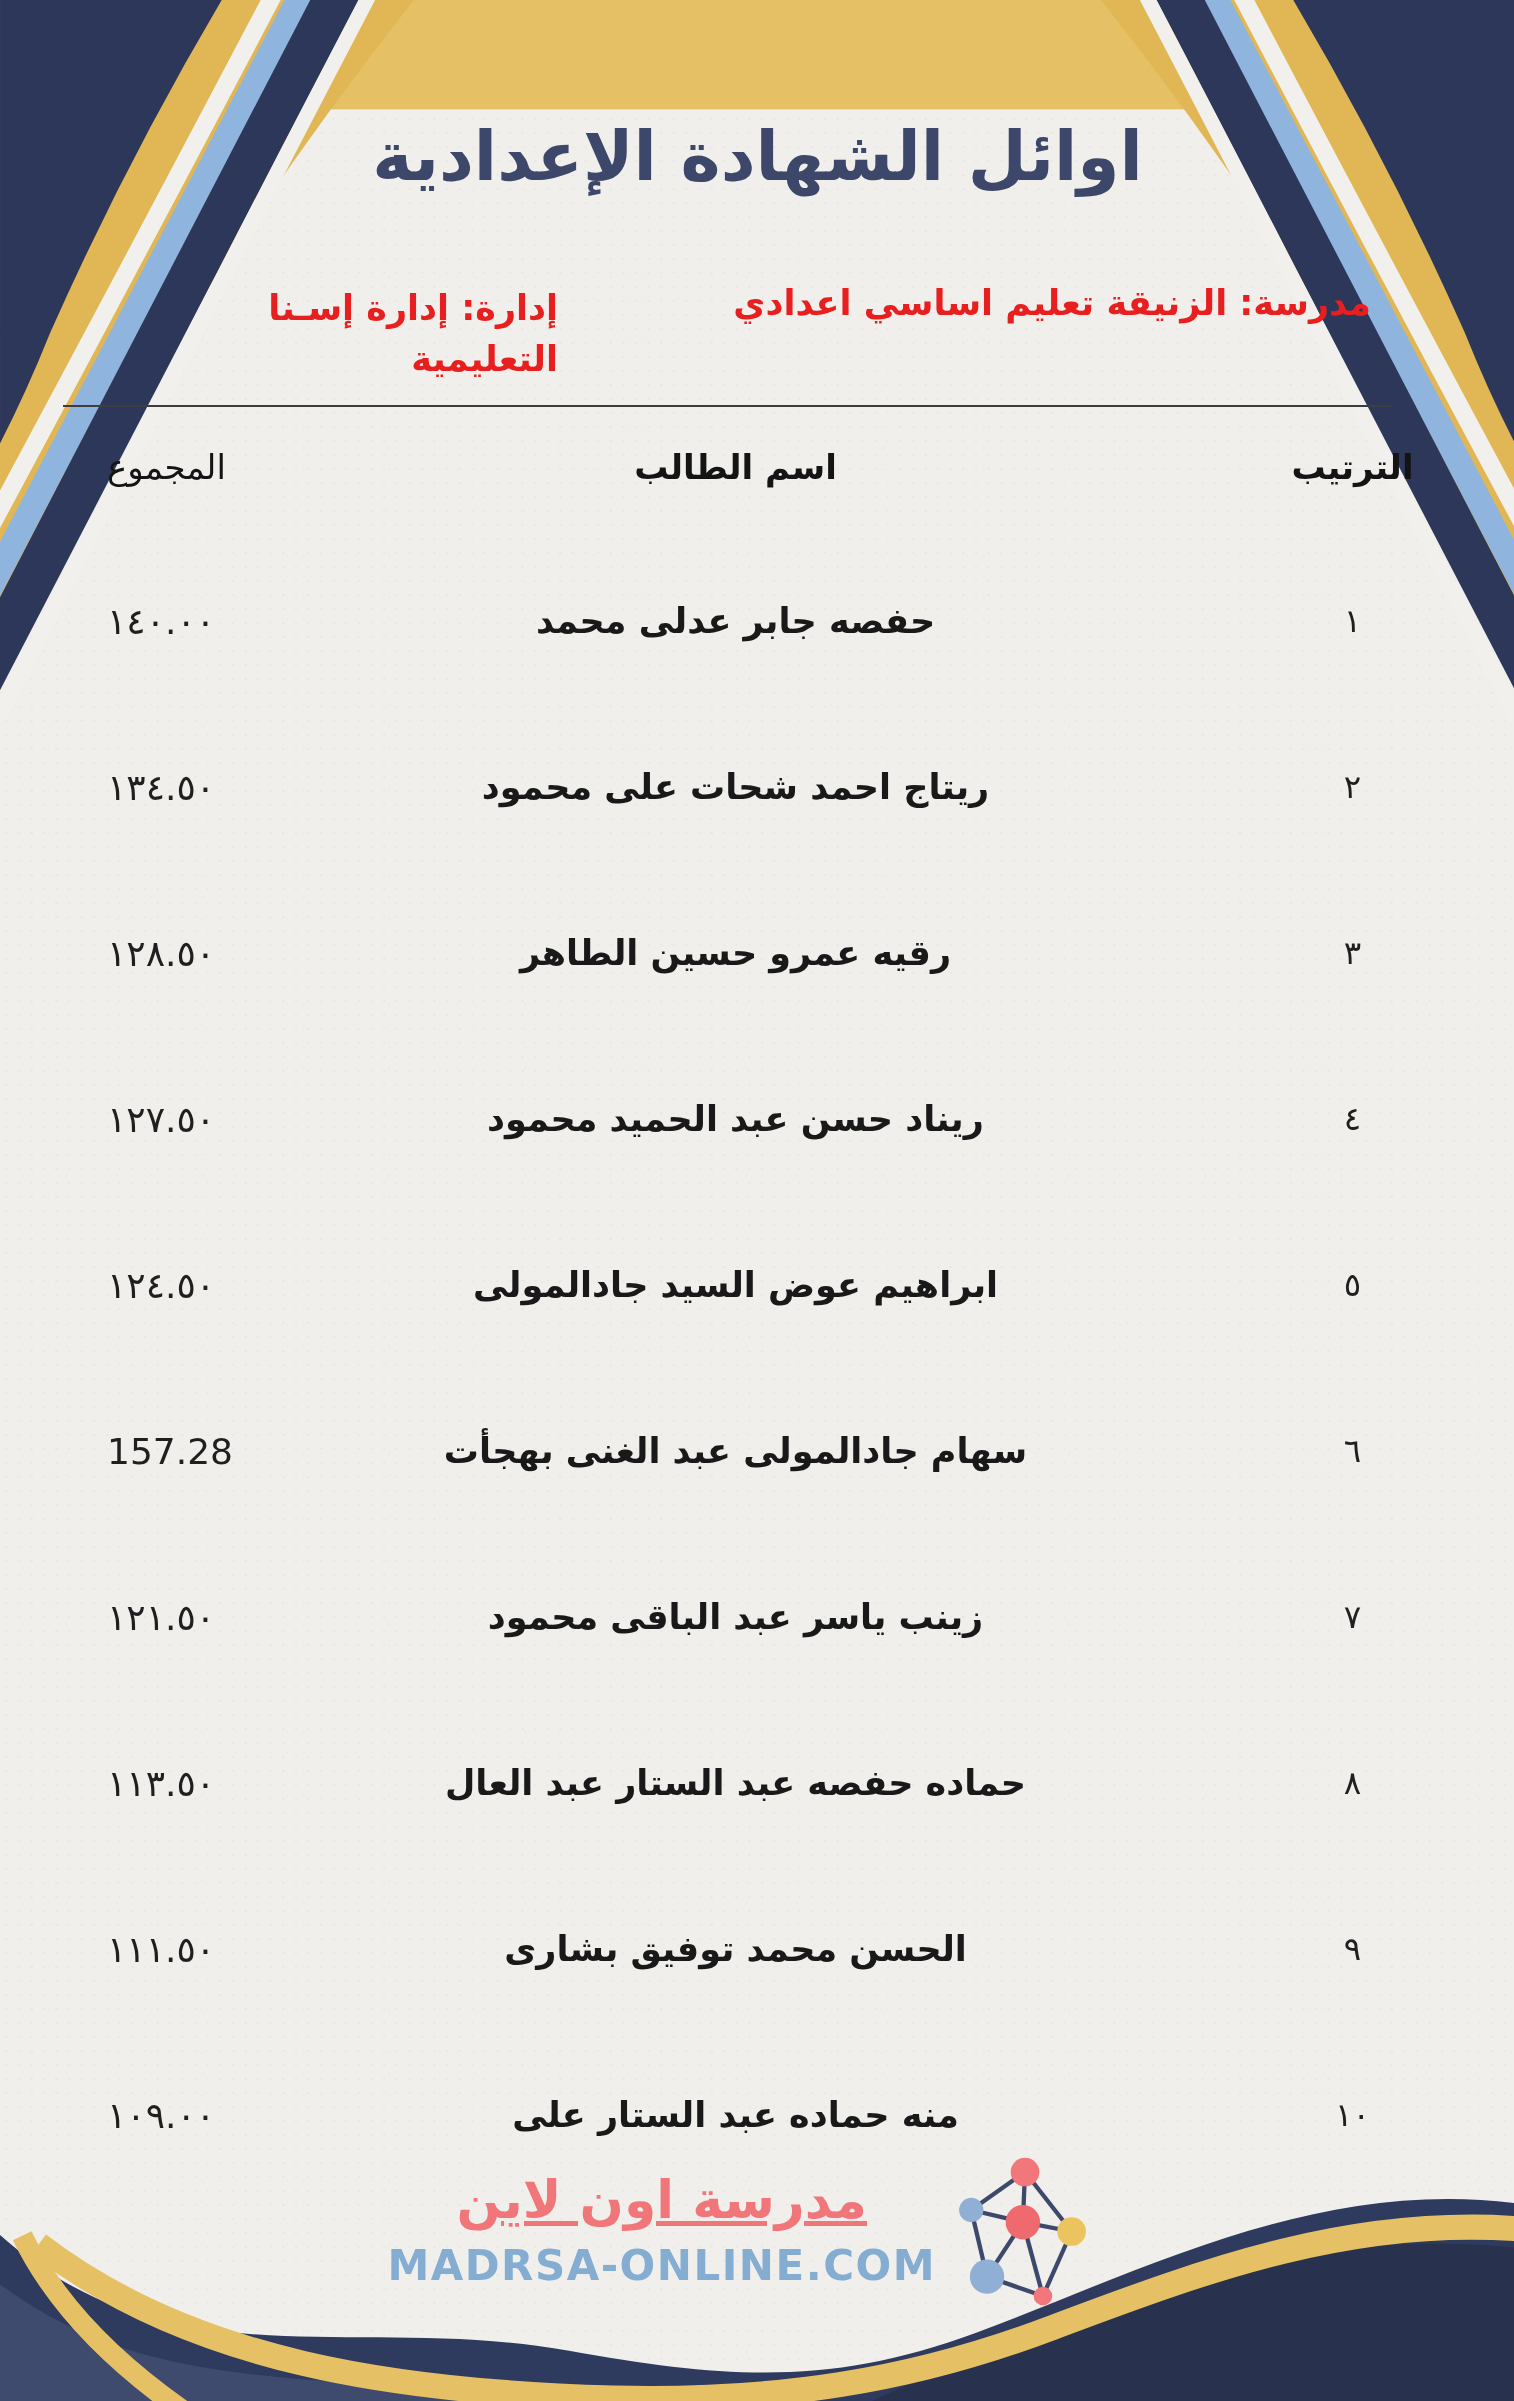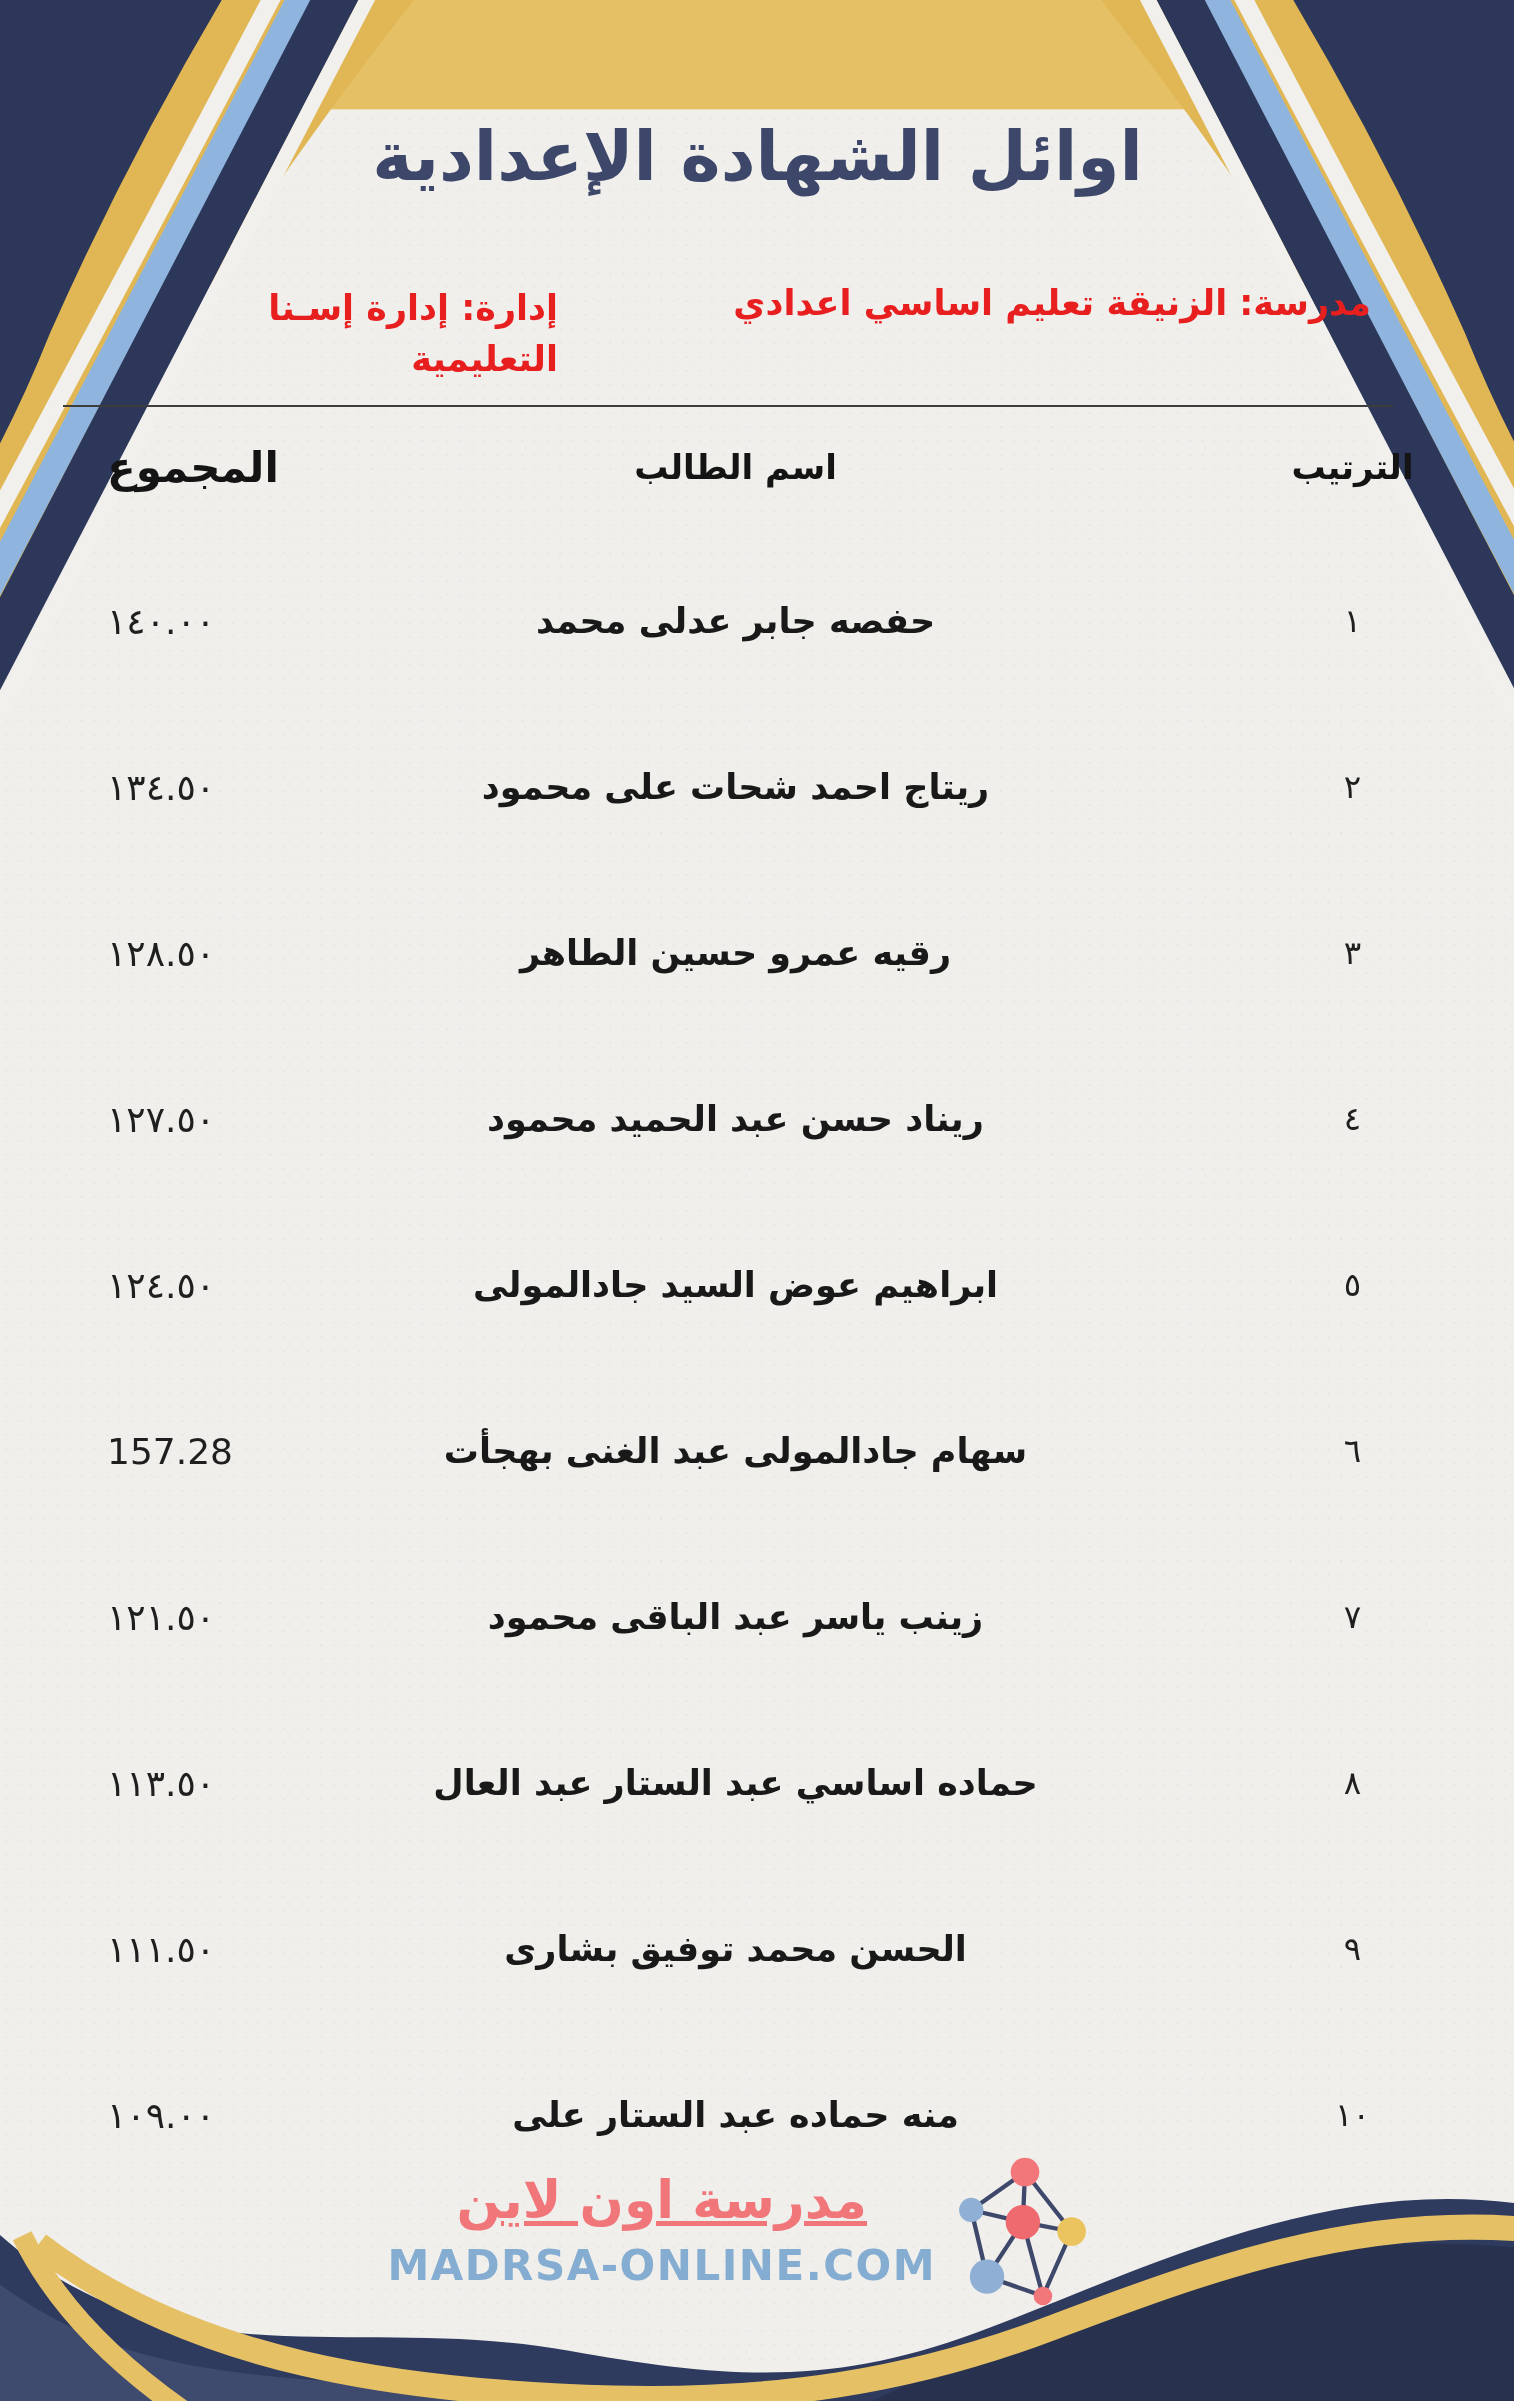--- a/index.html
+++ b/index.html
@@ -34,21 +34,21 @@
   .divider{position:absolute;top:405px;left:63px;width:1330px;height:1.5px;background:#3d3d3d;}
 
   .table{position:absolute;top:441px;left:0;width:1515px;direction:rtl;}
   .thead{display:flex;height:52px;align-items:center;}
   .tbody{margin-top:45px;}
   .row{display:flex;height:166px;align-items:center;}
   .c-rank{width:325px;display:flex;justify-content:center;}
   .c-name{flex:1;text-align:center;}
   .c-total{width:281px;text-align:left;direction:ltr;padding-left:107px;box-sizing:border-box;}
   .th{font-size:34px;font-weight:700;color:#141414;}
-  .thead .c-total{font-size:42px;font-weight:700;color:#141414;}
+  .thead .c-total{font-size:34px;font-weight:400;color:#141414;}
   .rank-val{font-size:32.5px;color:#1f1f1f;}
   .name-val{font-size:35px;font-weight:600;color:#191919;}
   .total-val{font-size:36px;color:#1f1f1f;}
 
   .logo{
     position:absolute;top:2156px;left:50%;transform:translateX(-53%);
     display:flex;align-items:center;gap:20.7px;
   }
   .logo-text{display:flex;flex-direction:column;align-items:center;}
   .logo-ar{direction:rtl;font-size:52px;font-weight:700;color:#f1767a;line-height:1.05;text-decoration:underline;}
@@ -127,21 +127,21 @@
         <div class="c-name name-val">سهام جادالمولى عبد الغنى بهجأت</div>
         <div class="c-total total-val">157.28</div>
       </div>
       <div class="row">
         <div class="c-rank rank-val">٧</div>
         <div class="c-name name-val">زينب ياسر عبد الباقى محمود</div>
         <div class="c-total total-val">١٢١.٥٠</div>
       </div>
       <div class="row">
         <div class="c-rank rank-val">٨</div>
-        <div class="c-name name-val">حماده اساسي عبد الستار عبد العال</div>
+        <div class="c-name name-val">حماده حفصه عبد الستار عبد العال</div>
         <div class="c-total total-val">١١٣.٥٠</div>
       </div>
       <div class="row">
         <div class="c-rank rank-val">٩</div>
         <div class="c-name name-val">الحسن محمد توفيق بشارى</div>
         <div class="c-total total-val">١١١.٥٠</div>
       </div>
       <div class="row">
         <div class="c-rank rank-val">١٠</div>
         <div class="c-name name-val">منه حماده عبد الستار على</div>

